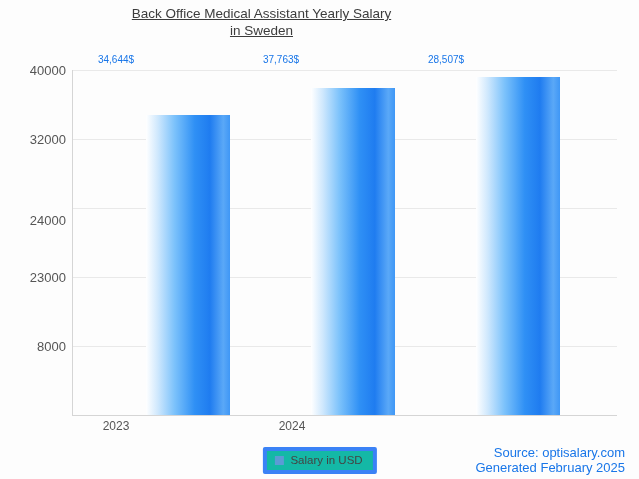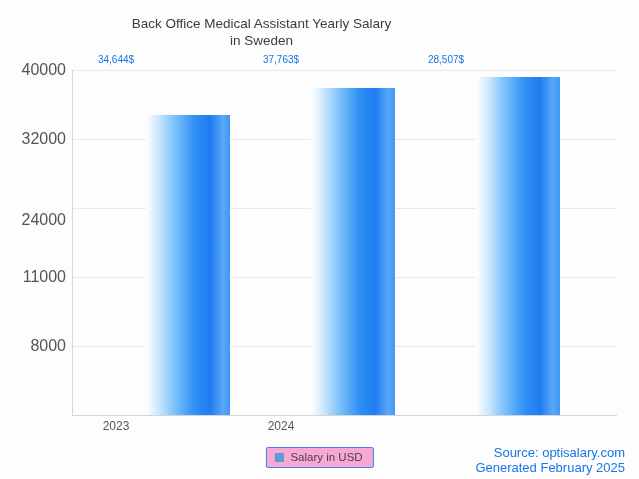--- a/index.html
+++ b/index.html
@@ -19,27 +19,28 @@
     position: absolute;
     left: 0; top: 0;
     width: 639px;
     height: 479px;
   }
 
   
   .chart-title {
     position: absolute;
     left: 0;
-    top: 15px;
+    top: 5px;
     width: 523px;
     text-align: center;
     font-size: 13.5px;
     color: #3c3c3c;
     line-height: 17px;
     white-space: pre-line;
+    text-decoration: underline;
   }
 
   
   .plot {
     position: absolute;
     left: 72px;
     top: 70px;
     width: 545px;
     height: 345px;
   }
@@ -66,21 +67,21 @@
     height: 1px;
     background: #d5d5d5;
   }
 
   
   .ytick {
     position: absolute;
     right: 0;
     width: 60px;
     text-align: right;
-    font-size: 16px;
+    font-size: 13px;
     color: #555;
     transform: translateY(-50%);
   }
   .ytick-wrap {
     position: absolute;
     left: 0;
     top: 70px;
     width: 66px;
     height: 346px;
   }
@@ -116,22 +117,22 @@
     font-size: 10px;
     color: #1976e8;
   }
 
   
   .legend {
     position: absolute;
     left: 50%;
     transform: translateX(-50%);
     top: 447px;
-    border: 1px solid #3b82f6;
-    background: #f9a8d4;
+    border: 4px solid #3b82f6;
+    background: #14b8a6;
     border-radius: 2px;
     padding: 3px 10px 4px 8px;
     display: flex;
     align-items: center;
     gap: 7px;
   }
   .legend-swatch {
     width: 9px;
     height: 9px;
     background: #5b9bd5;
@@ -164,21 +165,21 @@
 <body>
 
 <div id="chart-root">
 
   <div class="chart-title"><span>Back Office Medical Assistant Yearly Salary</span><br><span>in Sweden</span></div>
 
   <div class="ytick-wrap">
     <div class="ytick" style="top:0px;">40000</div>
     <div class="ytick" style="top:69px;">32000</div>
     <div class="ytick" style="top:150px;">24000</div>
-    <div class="ytick" style="top:207px;">11000</div>
+    <div class="ytick" style="top:207px;">23000</div>
     <div class="ytick" style="top:276px;">8000</div>
   </div>
 
   <div class="plot">
     <div class="grid-line" style="top:0px;"></div>
     <div class="grid-line" style="top:69px;"></div>
     <div class="grid-line" style="top:138px;"></div>
     <div class="grid-line" style="top:207px;"></div>
     <div class="grid-line" style="top:276px;"></div>
     <div class="axis-line-y"></div>
@@ -187,21 +188,21 @@
     <div class="bar" style="left:74px; height:300px;"></div>
     <div class="bar" style="left:239px; height:327px;"></div>
     <div class="bar" style="left:404px; height:338px;"></div>
   </div>
 
   <div class="bar-label" style="left:36px; top:54px;">34,644$</div>
   <div class="bar-label" style="left:201px; top:54px;">37,763$</div>
   <div class="bar-label" style="left:366px; top:54px;">28,507$</div>
 
   <div class="xtick" style="left:56px;">2023</div>
-  <div class="xtick" style="left:221px;">2024</div>
+  <div class="xtick" style="left:232px;">2024</div>
 
   <div class="legend">
     <span class="legend-swatch"></span>
     <span class="legend-label">Salary in USD</span>
   </div>
 
   <div class="note-right">
     <div>Source: optisalary.com</div>
     <div>Generated February 2025</div>
   </div>

